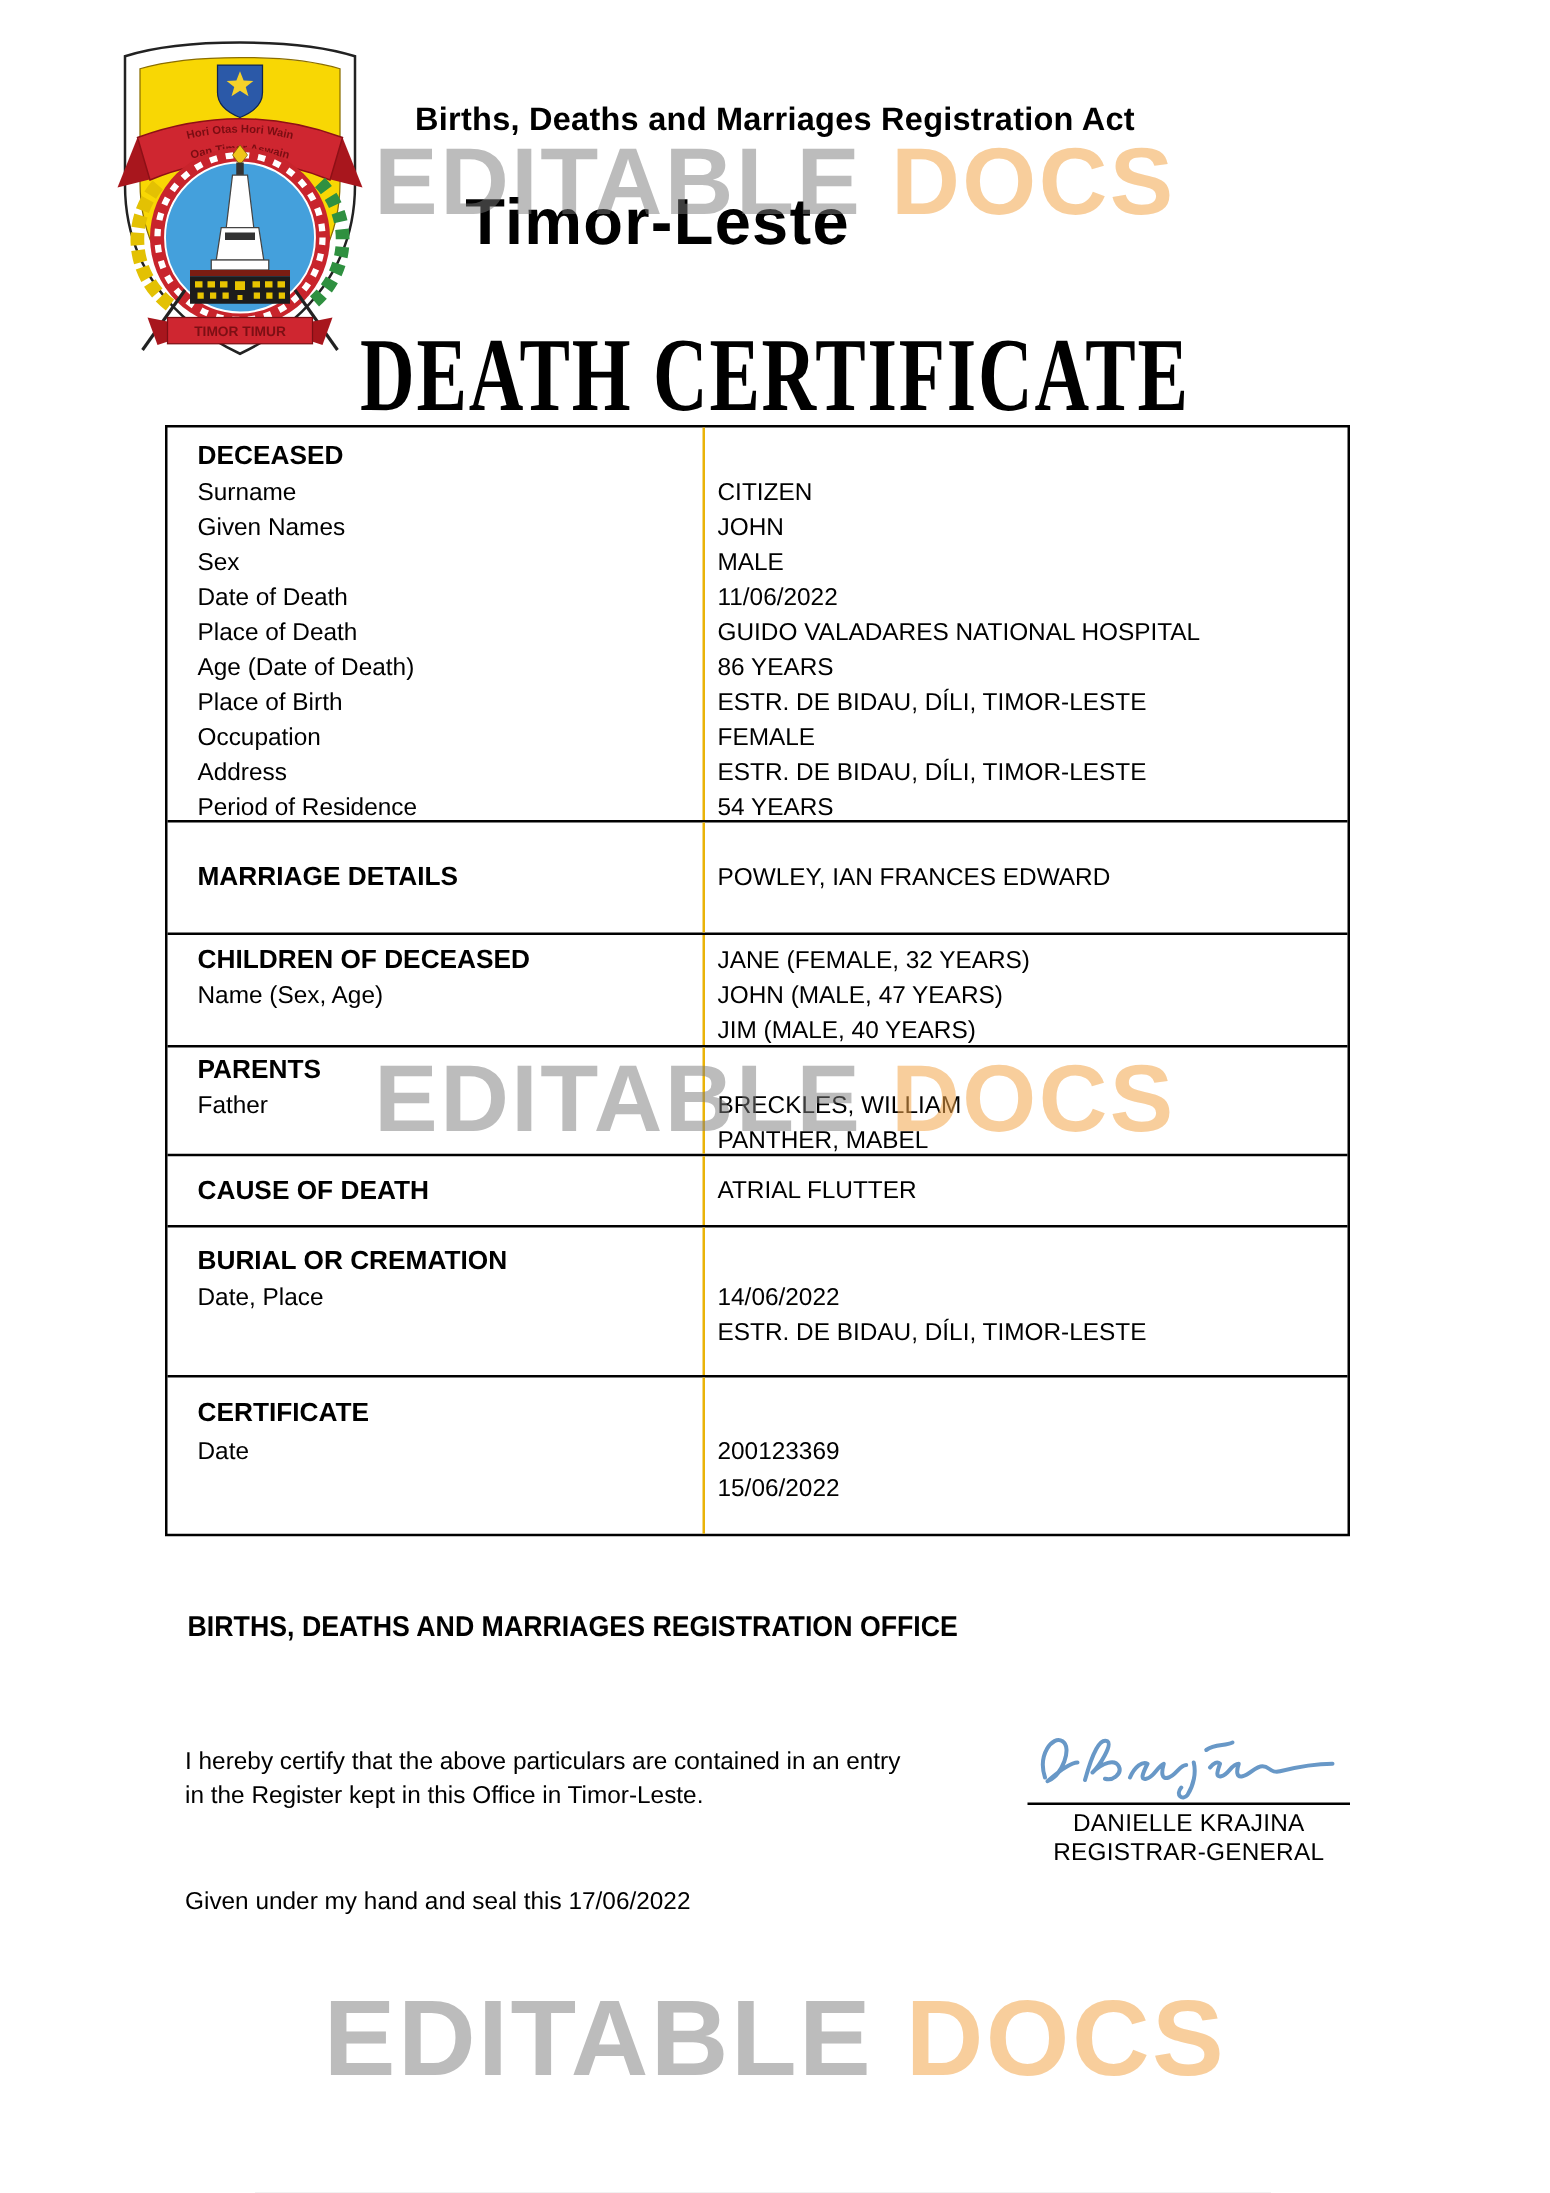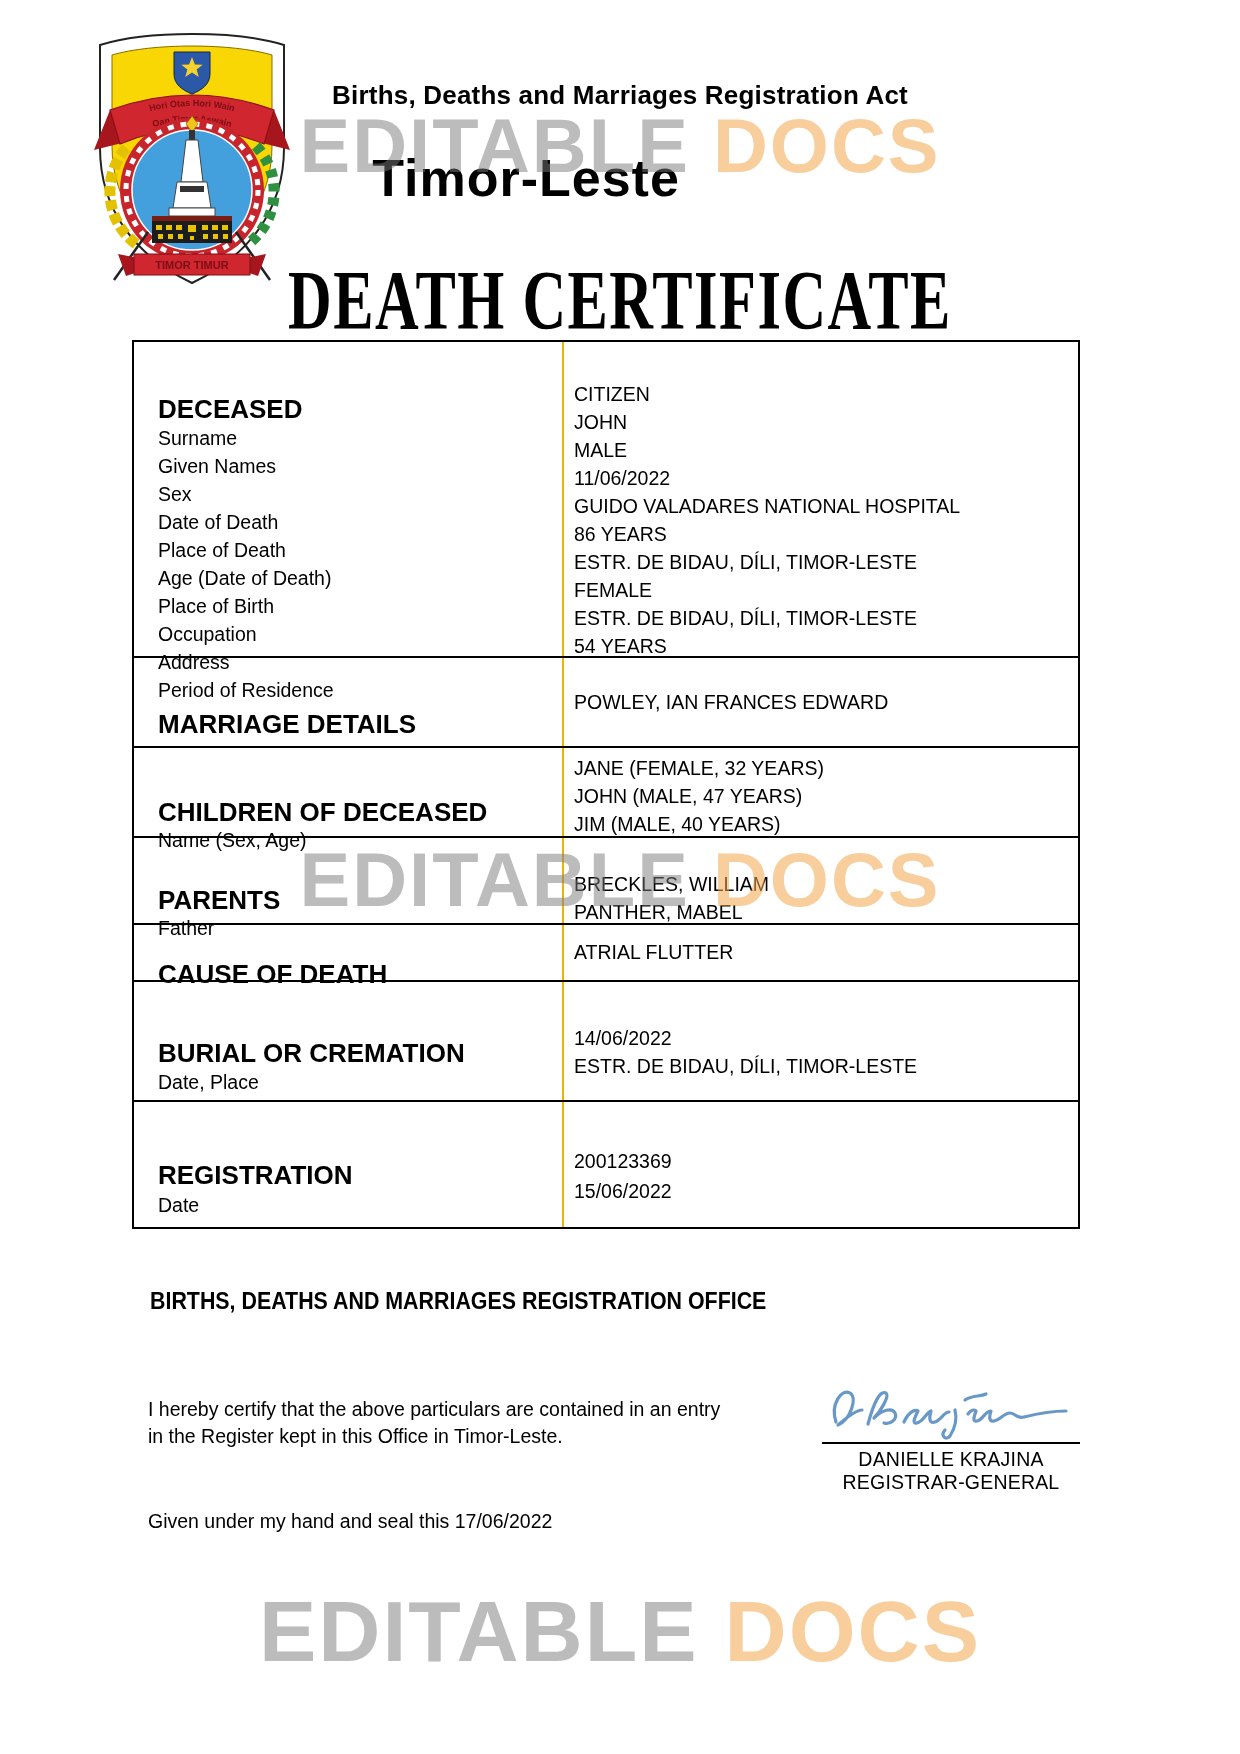--- a/index.html
+++ b/index.html
@@ -28,21 +28,21 @@
   #wm-mid{top:842px;left:0;width:1240px;text-align:center;font-size:76px;}
   #wm-bottom{top:1588px;left:0;width:1240px;text-align:center;font-size:86px;}
 
   
   #cert-table{top:340px;left:132px;width:948px;height:889px;
     border:2px solid #000;box-sizing:border-box;z-index:2;font-size:19.5px;}
   .sect{display:flex;box-sizing:border-box;border-bottom:2px solid #000;}
   .sect:last-child{border-bottom:none;}
   .col-l{width:428px;box-sizing:border-box;padding-left:24px;}
   .col-r{flex:1;box-sizing:border-box;border-left:2px solid #eab308;padding-left:10px;}
-  .sect-title{font-weight:bold;font-size:26px;margin-top:44px;}
+  .sect-title{font-weight:bold;font-size:21px;}
   .row28{line-height:28px;}
   .row30{line-height:30px;}
   .vcenter{display:flex;align-items:center;}
   #sect-deceased{height:316px;}
   #sect-deceased .col-l,#sect-deceased .col-r{padding-top:8px;}
   #sect-deceased .sect-title{line-height:30px;}
   #sect-deceased .spacer{height:30px;}
   #sect-marriage{height:90px;}
   #sect-children{height:90px;}
   #sect-children .col-l,#sect-children .col-r{padding-top:6px;}
@@ -239,21 +239,21 @@
       </div>
       <div class="col-r">
         <div class="spacer"></div>
         <div class="row28">14/06/2022</div>
         <div class="row28">ESTR. DE BIDAU, DÍLI, TIMOR-LESTE</div>
       </div>
     </div>
 
     <div class="sect" id="sect-registration">
       <div class="col-l">
-        <div class="sect-title">REGISTRATION</div>
+        <div class="sect-title">CERTIFICATE</div>
         <div class="row30">Date</div>
       </div>
       <div class="col-r">
         <div class="spacer"></div>
         <div class="row30">200123369</div>
         <div class="row30">15/06/2022</div>
       </div>
     </div>
   </div>
 

